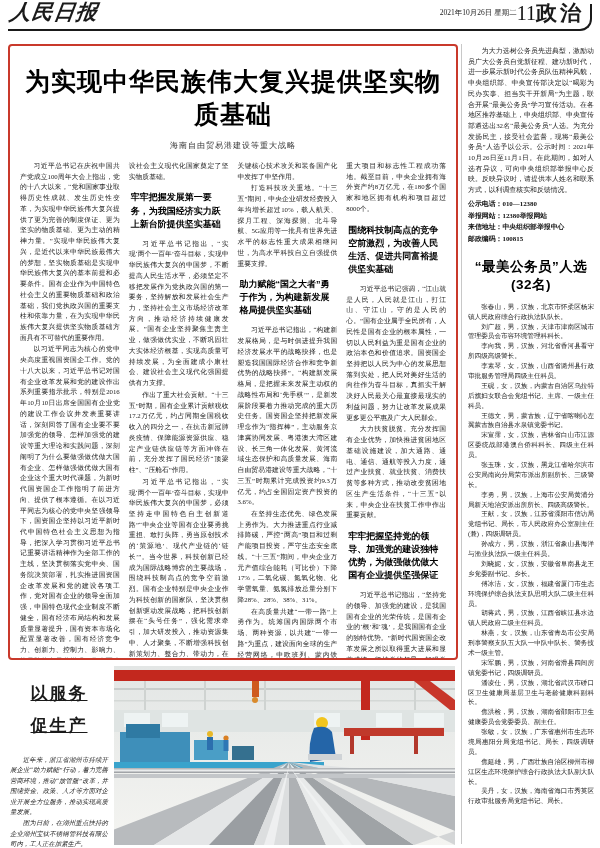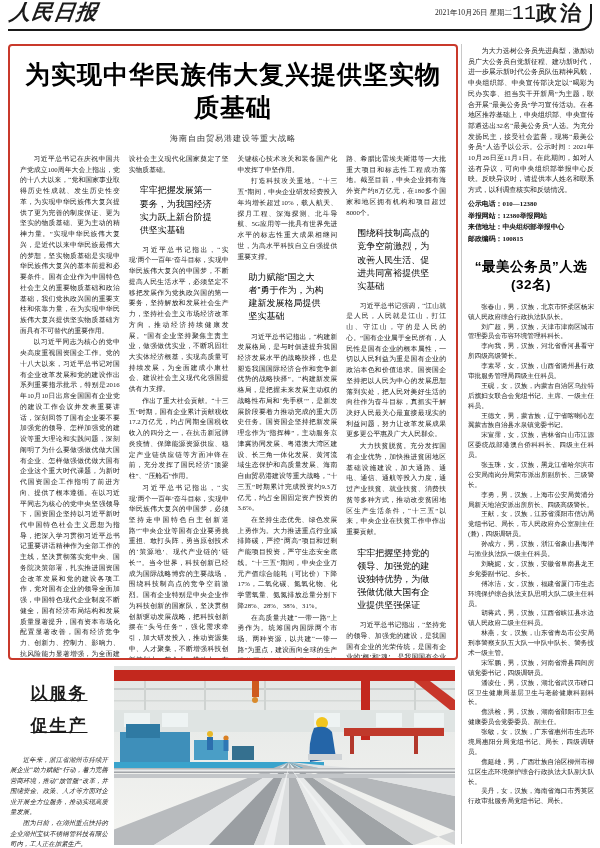--- a/index.html
+++ b/index.html
@@ -7,34 +7,34 @@
     font-family:"Liberation Serif", serif; color:#1a1a1a; }
 
   
   #masthead { position:absolute; left:8px; top:4px; width:584px; height:27px;
     border-bottom:2px solid #1a1a1a; border-right:2px solid #1a1a1a;
     border-bottom-right-radius:12px; }
   #logo { position:absolute; left:2px; bottom:3px; font-size:21px; font-weight:bold;
     font-style:italic; letter-spacing:1px; transform:skewX(-8deg); }
   #mast-right { position:absolute; right:6px; bottom:2px; display:flex; align-items:center; }
   #mast-date { font-size:7.5px; color:#222; }
-  #mast-page { font-size:20px; font-family:Liberation Mono, monospace; color:#111; }
+  #mast-page { font-size:20px; font-family:Liberation Serif, serif; color:#111; }
   #mast-section { font-size:21px; font-weight:bold; letter-spacing:3px; }
 
   
   #main-article { position:absolute; left:8px; top:44px; width:450px; height:616px;
     border:2px solid #c9392b; border-radius:4px; padding:8px 10px 6px; overflow:hidden; }
   #headline { text-align:center; font-family:"Liberation Sans", sans-serif; font-weight:bold;
-    font-size:25px; letter-spacing:1px; color:#000; margin-top:4px; }
+    font-size:25px; letter-spacing:1px; color:#000; margin-top:11px; }
   #byline { text-align:center; font-size:8px; color:#333; margin:9px 0 10px; letter-spacing:1px; }
   #art-cols { column-count:4; column-gap:9px; height:518px; overflow:hidden;
     font-size:6.8px; line-height:1.58; text-align:justify; }
   .art-p { text-indent:2em; margin-bottom:1px; color:#222; }
-  .art-h { font-family:"Liberation Sans", sans-serif; font-weight:normal; font-size:9px;
-    line-height:1.45; margin:9px 11px 8px; color:#000; text-align:left; }
+  .art-h { font-family:"Liberation Sans", sans-serif; font-weight:bold; font-size:9px;
+    line-height:1.45; margin:9px 2px 8px; color:#000; text-align:left; }
 
   
   #v-divider { position:absolute; left:461px; top:44px; width:1px; height:800px; background:#c8c8c8; }
 
   
   #sidebar { position:absolute; left:468px; top:46px; width:126px; }
   .sb-title { font-family:"Liberation Sans", sans-serif; font-weight:bold; text-align:center;
     font-size:13.5px; letter-spacing:0.5px; margin-bottom:8px; color:#000; }
   .sb-p { font-size:6.9px; line-height:1.55; text-align:justify; text-indent:2em; color:#222; margin-bottom:2px; }
   .sb-contact { font-size:6.9px; line-height:1.7; font-weight:bold; color:#111; }

